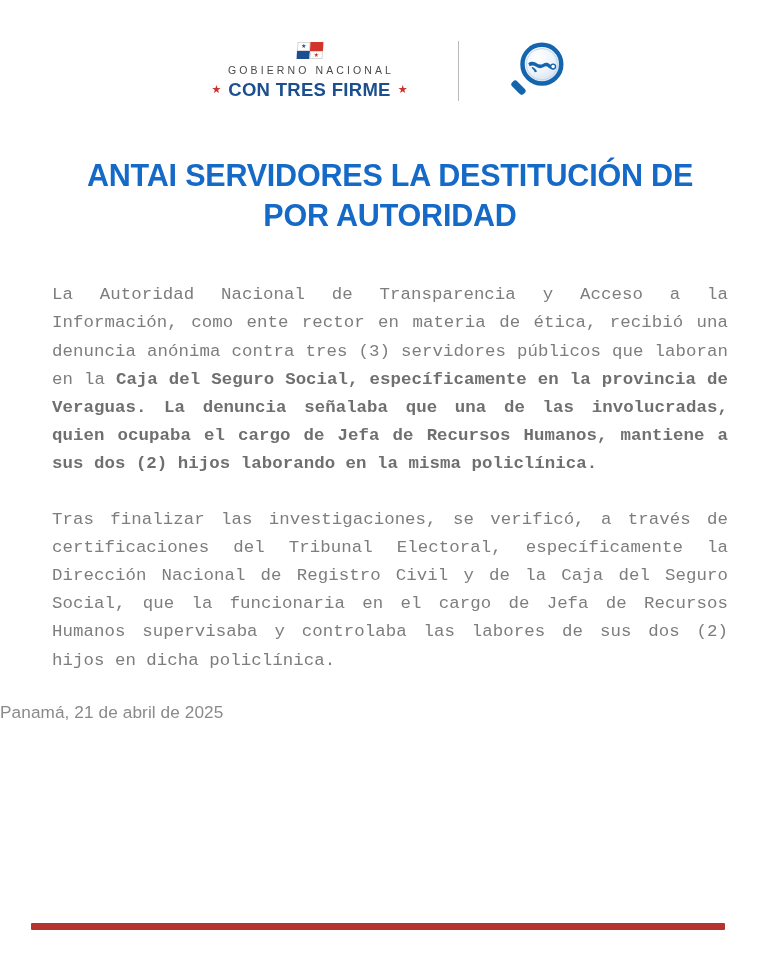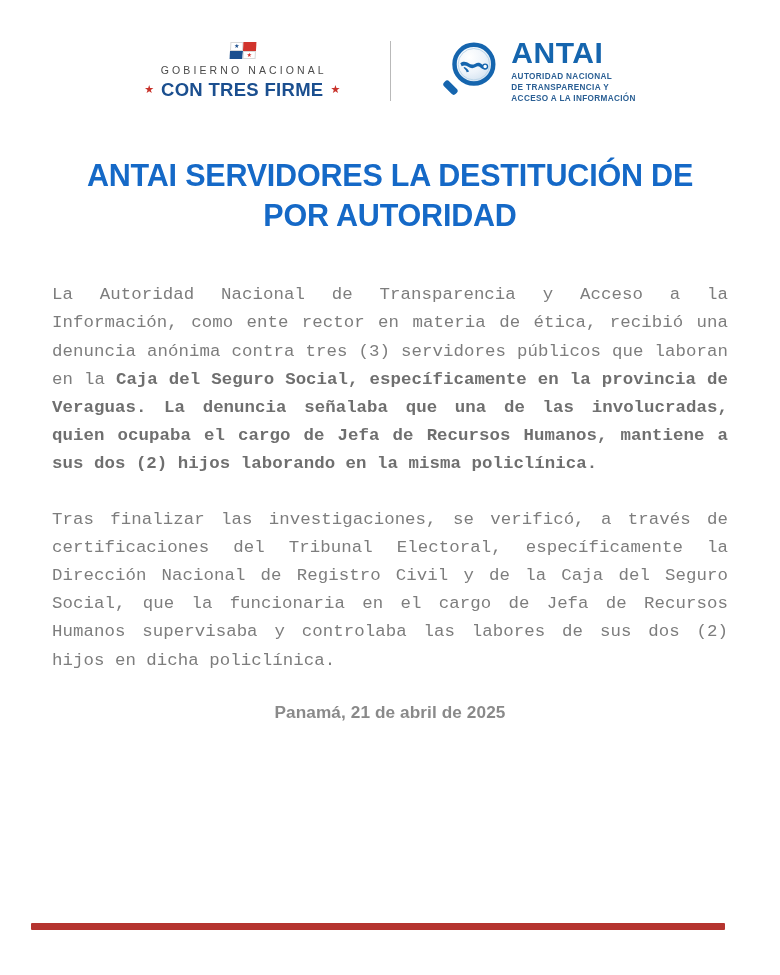--- a/index.html
+++ b/index.html
@@ -171,24 +171,23 @@
     color: #727272;
   }
   .para b {
     font-weight: 700;
     color: #6f6f6f;
   }
 
   
   .dateline {
     margin: 18px 0 0 0;
-    text-align: center;
     font-size: 17.2px;
     color: #8a8a8a;
-    font-weight: 700;
+    font-weight: 400;
     letter-spacing: 0.1px;
   }
 
   
   .footer-rule {
     position: absolute;
     left: 31px;
     bottom: 45px;
     width: 694px;
     height: 7px;
@@ -243,28 +242,20 @@
         <circle cx="36" cy="25" r="16.2" fill="none" stroke="#b8d3e8" stroke-width="0.9"></circle>
 
         <path d="M22 24 C25 21.5 28.5 22.4 31 24.2 C33.2 25.8 35.2 25.6 37.4 24.4
                  C40 23 42.6 23.4 44.4 25.4 C46.2 27.4 48.4 27.7 50.4 26.6
                  L49.4 29.6 C47 30.6 44.6 30.1 42.8 28.4 C41.2 26.9 39.6 26.9 38 27.9
                  C35.4 29.5 32.6 29.4 30.1 27.7 C27.8 26.1 25.6 25.7 23.4 27.2 Z" fill="#1565ae"></path>
         <path d="M26.5 27.8 C28.6 28.9 30.2 30.6 31.1 32.6 L28.6 33.2
                  C27.9 31.4 26.8 29.8 25.2 28.7 Z" fill="#1565ae"></path>
         <circle cx="47.6" cy="27.4" r="2.5" fill="#ffffff" stroke="#1565ae" stroke-width="1.4"></circle>
       </svg>
-      <div class="antai-text">
-        <div class="antai-word">ANTAI</div>
-        <div class="antai-sub">
-          <div>AUTORIDAD NACIONAL</div>
-          <div>DE TRANSPARENCIA Y</div>
-          <div>ACCESO A LA INFORMACIÓN</div>
-        </div>
-      </div>
     </div>
 
   </div>
 
   <h1 class="headline">
     <span class="hl-line">ANTAI SERVIDORES LA DESTITUCIÓN DE</span>
     <span class="hl-line">POR AUTORIDAD</span>
   </h1>
 
   <div class="body-wrap">

